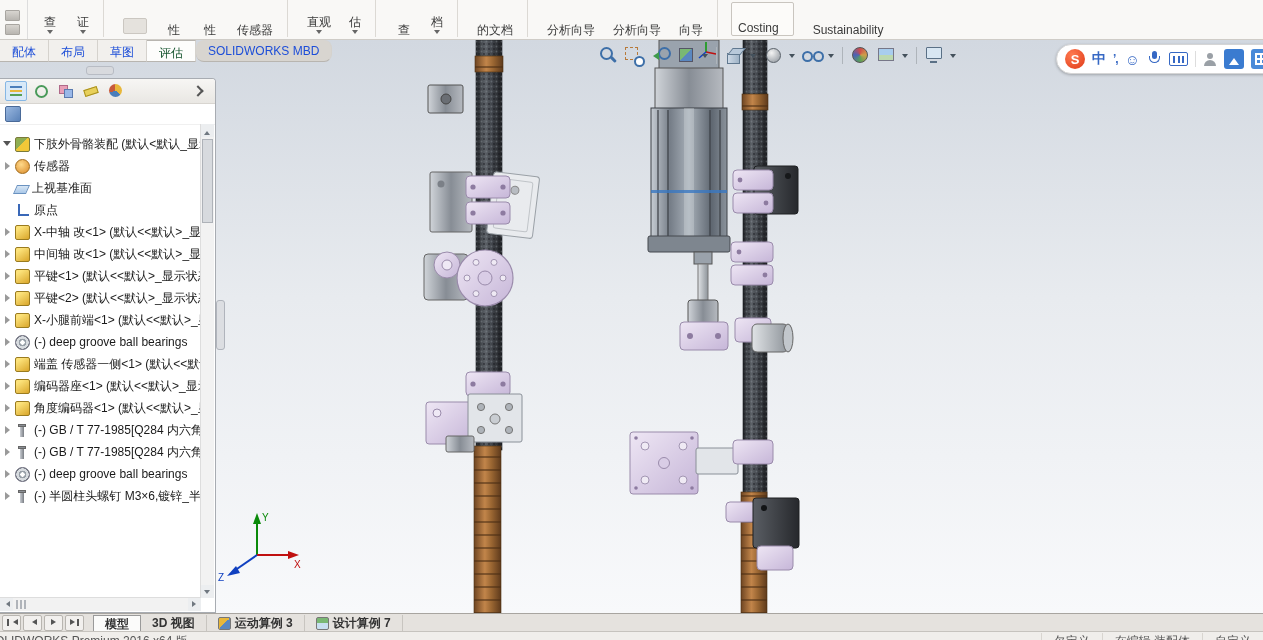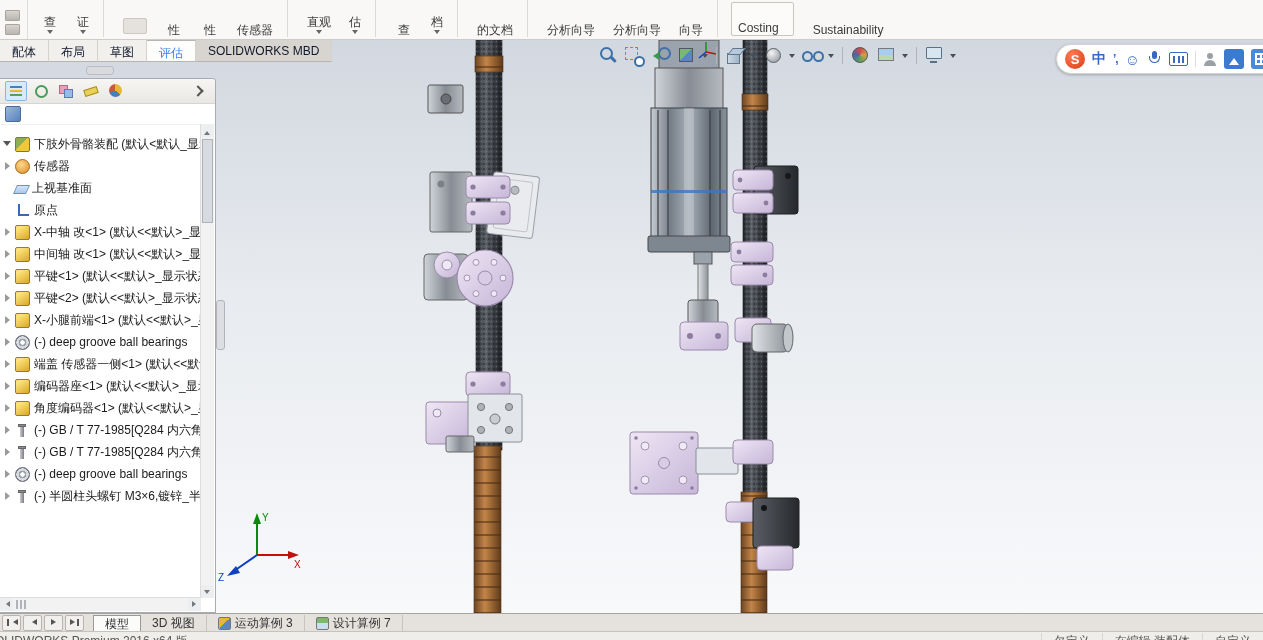--- a/index.html
+++ b/index.html
@@ -21,24 +21,24 @@
   .rbtn{display:flex;flex-direction:column;align-items:center;justify-content:flex-end;
         min-width:30px;padding:0 6px;margin:0 3px;height:37px;font-size:12px;color:#3a3a3a;box-sizing:border-box;}
   .rbtn .rlabel{line-height:14px;white-space:nowrap;}
   .rbtn.caret::after{content:"";margin-top:1px;width:0;height:0;border:3px solid transparent;border-top:4px solid #666;}
   .rbtn.sep{border-right:1px solid #dcd9d4;padding-right:14px;margin-right:10px;}
   .rbtn.boxed{border:1px solid #c9c5bf;background:#fcfbf9;border-radius:2px;height:34px;margin-bottom:1px;}
   .rbtn.iconph::before{content:"";width:22px;height:14px;background:#e5e2dd;border:1px solid #cbc7c1;border-radius:2px;margin-bottom:3px;}
 
   
   .cmdtabs{position:absolute;left:0;top:40px;height:22px;display:flex;z-index:5;}
-  .ctab{padding:4px 12px 3px 12px;font-size:12px;color:#0f172a;background:#f2f0ed;
+  .ctab{padding:4px 12px 3px 12px;font-size:12px;color:#1d4ed8;background:#f2f0ed;
         border-right:1px solid #d5d2cd;border-bottom:1px solid #b8b5b0;white-space:nowrap;}
-  .ctab.active{background:#fdfdfc;color:#3b82f6;border-top:1px solid #b8b5b0;}
-  .ctab.mbd{background:#d8d5d0;}
+  .ctab.active{background:#fdfdfc;color:#14532d;border-top:1px solid #b8b5b0;}
+  .ctab.mbd{background:#d8d5d0;border-radius:8px;}
 
   
   .hu-row{position:absolute;left:597px;top:5px;display:flex;align-items:center;gap:4px;z-index:5;}
   .huitem{position:relative;flex:none;width:22px;height:21px;}
   .caret-hu{width:9px;height:21px;}
   .caret-hu::before{content:"";position:absolute;left:1px;top:9px;border:3.5px solid transparent;border-top:4.5px solid #44515c;}
   .sepv{width:1px;height:17px;background:#aeb4ba;margin:0 2px;}
   .ic-zoom-fit::before{content:"";position:absolute;left:3px;top:2px;width:9px;height:9px;border:2px solid #3d6fa8;border-radius:50%;}
   .ic-zoom-fit::after{content:"";position:absolute;left:13px;top:13px;width:7px;height:2.5px;background:#3d6fa8;transform:rotate(45deg);border-radius:1px;}
   .ic-zoom-area::before{content:"";position:absolute;left:2px;top:2px;width:11px;height:11px;border:1.5px dashed #b87a3a;}
@@ -144,21 +144,21 @@
   .bottom-tabs{position:absolute;left:0;right:0;top:613px;height:17px;background:#e5e2de;border-top:1px solid #a8a5a0;
                display:flex;align-items:center;gap:2px;padding:0 2px;z-index:6;}
   .bnav{width:17px;height:14px;background:#f2f0ee;border:1px solid #b8b5b0;position:relative;border-radius:2px;flex:none;}
   .bnav-first::before{content:"";position:absolute;left:7px;top:3px;border:3.5px solid transparent;border-right:5px solid #555;}
   .bnav-first::after{content:"";position:absolute;left:4px;top:3px;width:2px;height:7px;background:#555;}
   .bnav-prev::before{content:"";position:absolute;left:5px;top:3px;border:3.5px solid transparent;border-right:5px solid #555;}
   .bnav-next::before{content:"";position:absolute;left:6px;top:3px;border:3.5px solid transparent;border-left:5px solid #555;}
   .bnav-last::before{content:"";position:absolute;left:4px;top:3px;border:3.5px solid transparent;border-left:5px solid #555;}
   .bnav-last::after{content:"";position:absolute;left:11px;top:3px;width:2px;height:7px;background:#555;}
   .bnav-gap{width:5px;flex:none;}
-  .btab{padding:1px 11px;font-size:12px;color:#333;border-right:1px solid #c8c5c0;display:flex;align-items:center;gap:4px;height:15px;white-space:nowrap;}
+  .btab{padding:1px 11px;font-size:12px;color:#333;border-right:1px solid #c8c5c0;display:flex;align-items:center;gap:4px;height:15px;white-space:nowrap;font-weight:bold;}
   .btab.active{background:#fbfbfa;border:1px solid #9a9a9a;}
   .btab-ic{display:none;}
   .btab-ic.mot{display:inline-block;width:11px;height:11px;background:linear-gradient(135deg,#e8b73a 50%,#5a87c0 50%);border:1px solid #777;border-radius:2px;}
   .btab-ic.des{display:inline-block;width:11px;height:11px;background:linear-gradient(#7ab874 50%,#c8dff0 50%);border:1px solid #777;border-radius:2px;}
   .status{position:absolute;left:0;right:0;top:631px;height:9px;overflow:hidden;background:#f0eeeb;border-top:1px solid #c6c3be;
           display:flex;font-size:12px;color:#555;z-index:6;}
   .status-left{margin-left:-13px;white-space:nowrap;padding-top:1px;}
   .status-right{margin-left:auto;display:flex;padding-top:1px;}
   .st-item{padding:0 12px;border-left:1px solid #d8d5d0;white-space:nowrap;}
 </style>

